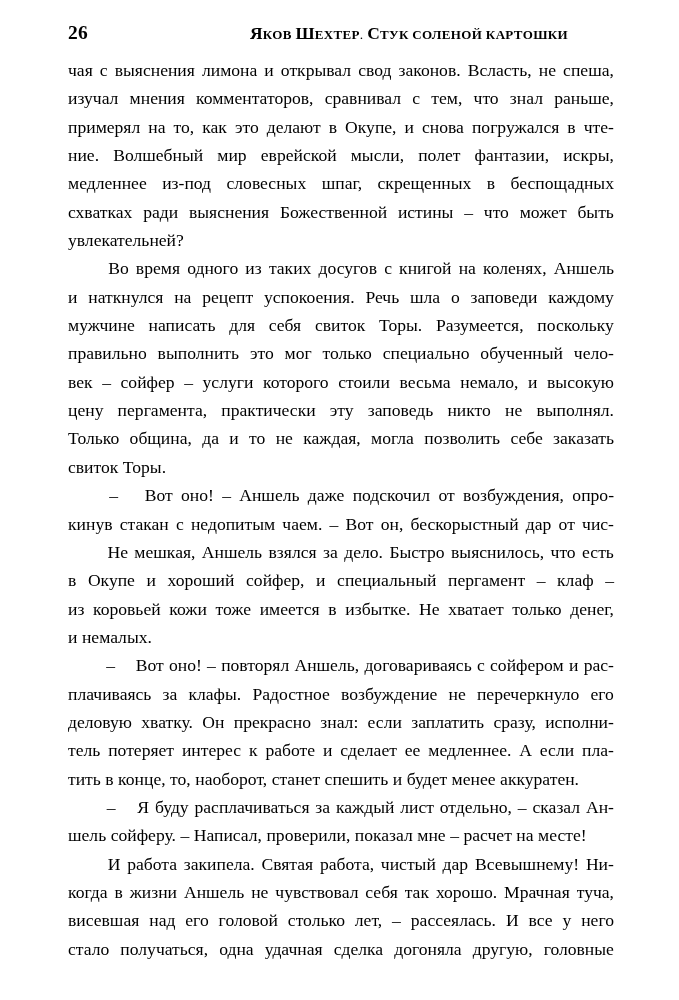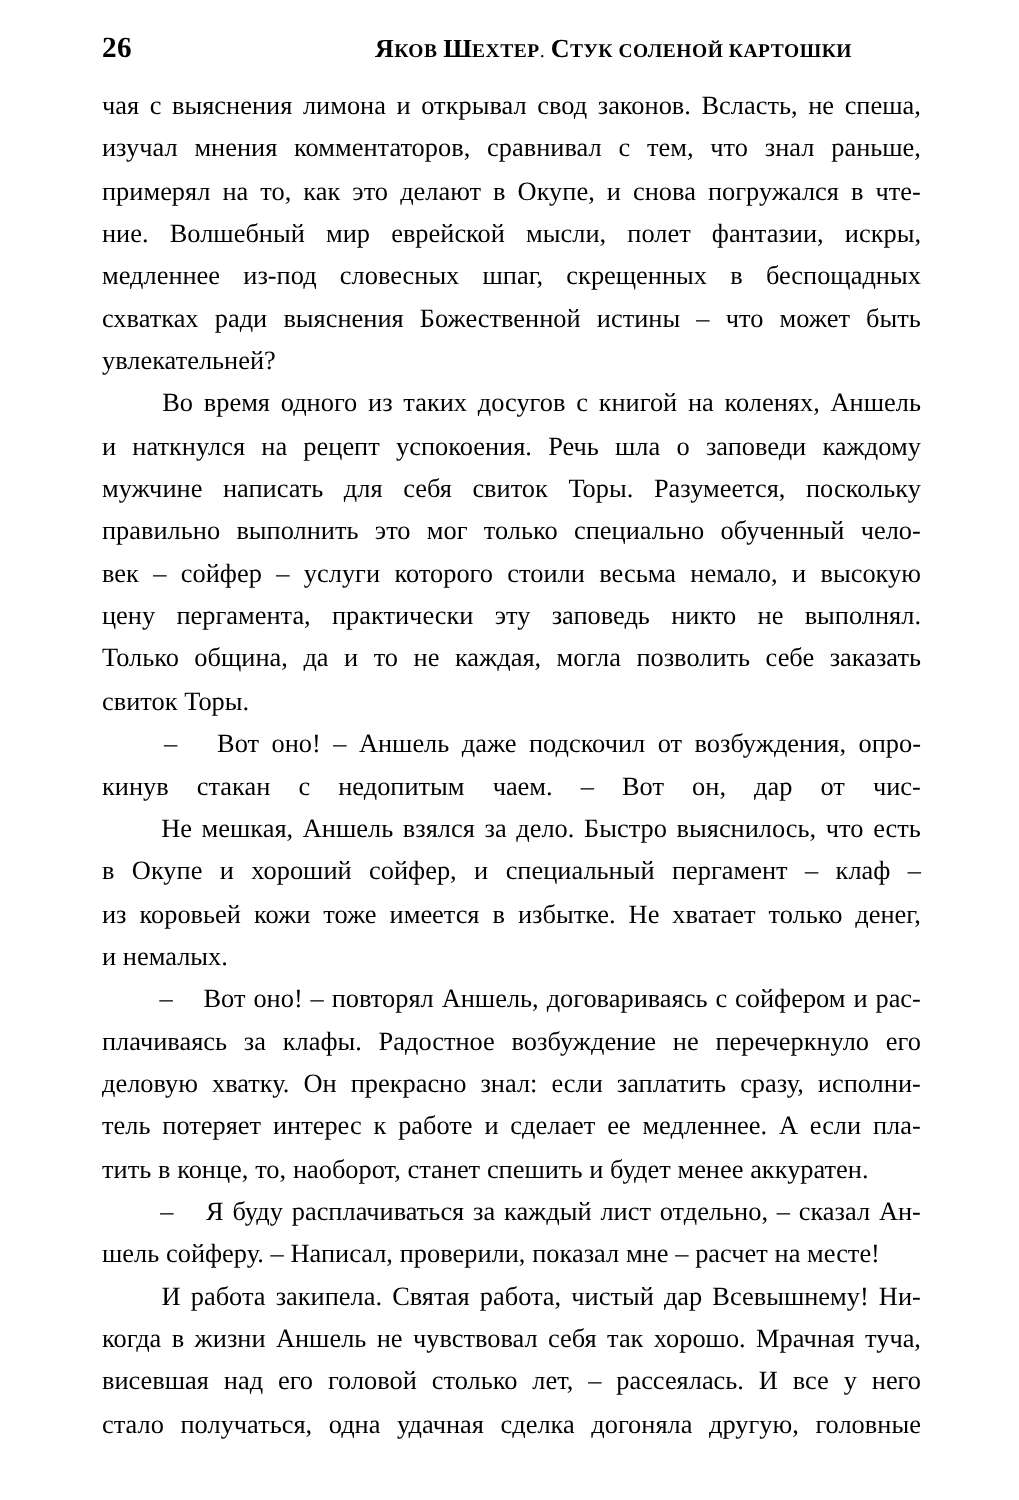--- a/index.html
+++ b/index.html
@@ -277,20 +277,21 @@
         </span>
         <span class="line j">
           <span>кинув</span>
           <span>стакан</span>
           <span>с</span>
           <span>недопитым</span>
           <span>чаем.</span>
           <span>–</span>
           <span>Вот</span>
           <span>он,</span>
+          <span>бескорыстный</span>
           <span>дар</span>
           <span>от</span>
           <span>чис-</span>
         </span>
       </p>
       <p class="para">
         <span class="line j">
           <span class="indent"></span>
           <span>Не</span>
           <span>мешкая,</span>

